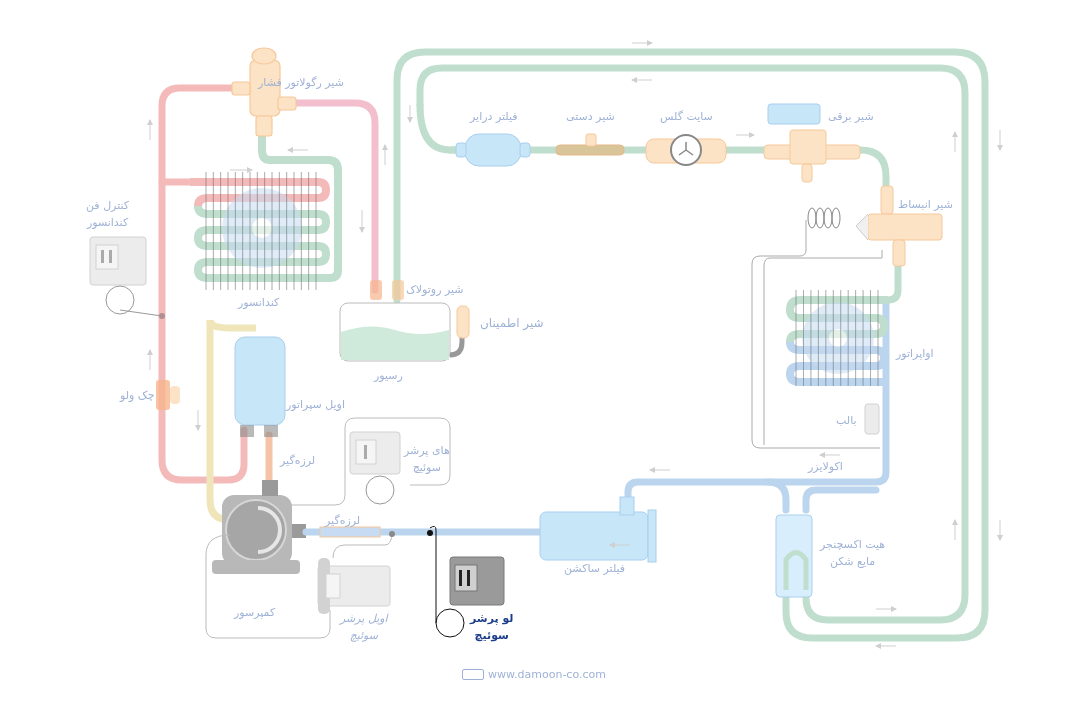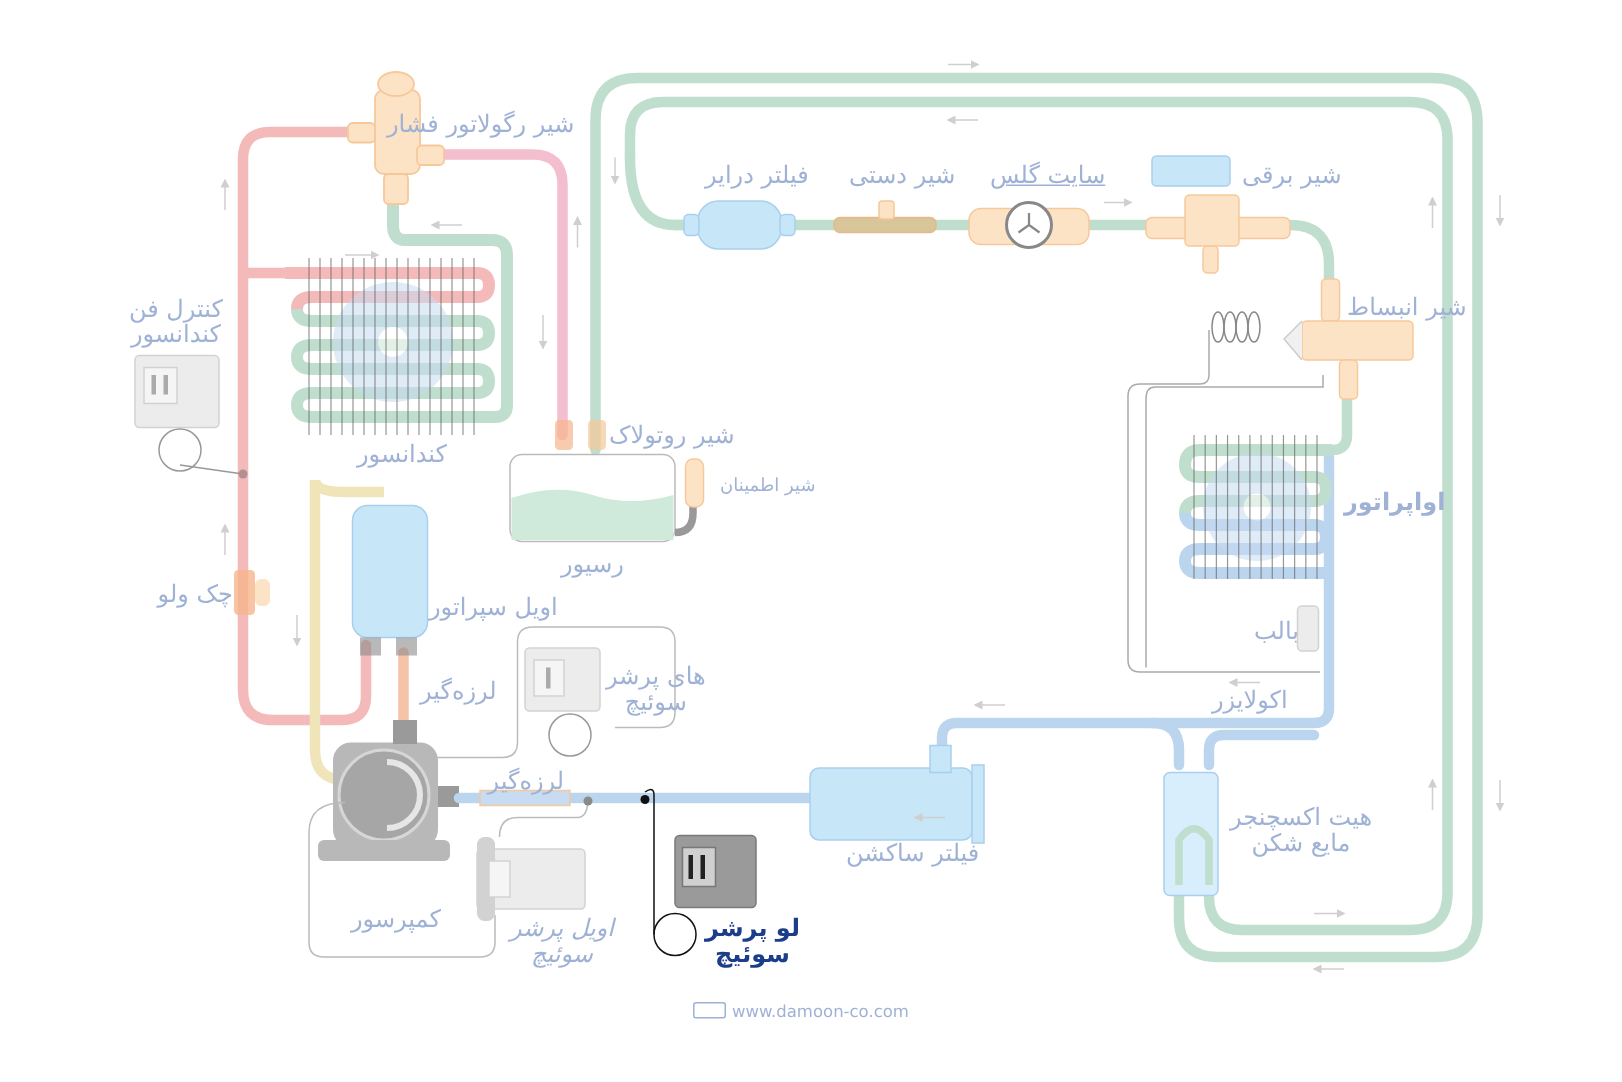--- a/index.html
+++ b/index.html
@@ -1,18 +1,18 @@
 <!DOCTYPE html>
 <html><head>
 <meta charset="utf-8">
 <style>
   html, body { margin:0; padding:0; background:#ffffff; }
   body { width:1081px; height:721px; position:relative; overflow:hidden; font-family:"DejaVu Sans", sans-serif; }
   svg#diagram { position:absolute; left:0; top:0; }
-  .lbl { position:absolute; font-family:"DejaVu Sans", sans-serif; font-size:16px; color:#9fb2d6; direction:rtl; white-space:nowrap; line-height:17px; text-align:center; }
+  .lbl { position:absolute; font-family:"DejaVu Sans", sans-serif; font-size:11px; color:#9fb2d6; direction:rtl; white-space:nowrap; line-height:17px; text-align:center; }
   .lbl.active { color:#1c3d8a; font-weight:bold; }
   .footer { position:absolute; left:0; width:1068px; top:668px; text-align:center; font-size:11px; color:#9fb2d6; font-family:"DejaVu Sans", sans-serif; }
   .footer .logo { display:inline-block; width:20px; height:9px; border:1.5px solid #9fb2d6; border-radius:2px; vertical-align:middle; margin-right:4px; position:relative; top:-1px;}
 </style>
 </head>
 <body>
 
 <svg id="diagram" width="1081" height="721" viewBox="0 0 1081 721" xmlns="http://www.w3.org/2000/svg">
   <defs>
     <marker id="arr" markerWidth="6" markerHeight="6" refX="5" refY="3" orient="auto">
@@ -250,40 +250,40 @@
       <line x1="863.0909090909091" x2="863.0909090909091" y1="290" y2="386" stroke="#6a6a6a" stroke-width="0.8" opacity="0.7"></line>
       <line x1="870.5454545454545" x2="870.5454545454545" y1="290" y2="386" stroke="#6a6a6a" stroke-width="0.8" opacity="0.7"></line>
       <line x1="878" x2="878" y1="290" y2="386" stroke="#6a6a6a" stroke-width="0.8" opacity="0.7"></line>
     </g>
 </svg>
 
 <div class="lbl" style="left:258px; top:74px;">شیر رگولاتور فشار</div>
 <div class="lbl" style="left:86px; top:197px; white-space:pre-line;">کنترل فن
 کندانسور</div>
 <div class="lbl" style="left:238px; top:294px;">کندانسور</div>
-<div class="lbl" style="left:105px; top:387px;">چک ولو</div>
+<div class="lbl" style="left:120px; top:387px;">چک ولو</div>
 <div class="lbl" style="left:286px; top:396px;">اویل سپراتور</div>
 <div class="lbl" style="left:280px; top:452px;">لرزه‌گیر</div>
 <div class="lbl" style="left:325px; top:512px;">لرزه‌گیر</div>
 <div class="lbl" style="left:404px; top:442px; white-space:pre-line;text-align:center;">های پرشر
 سوئیچ</div>
 <div class="lbl" style="left:234px; top:578px;margin-top:26px;">کمپرسور</div>
 <div class="lbl" style="left:340px; top:610px; white-space:pre-line;font-style:italic;">اویل پرشر
 سوئیچ</div>
 <div class="lbl active" style="left:470px; top:610px; white-space:pre-line;">لو پرشر
 سوئیچ</div>
 <div class="lbl" style="left:374px; top:367px;">رسیور</div>
 <div class="lbl" style="left:406px; top:281px;">شیر روتولاک</div>
 <div class="lbl" style="left:480px; top:315px; font-size:12px;">شیر اطمینان</div>
 <div class="lbl" style="left:470px; top:108px;">فیلتر درایر</div>
 <div class="lbl" style="left:566px; top:108px;">شیر دستی</div>
-<div class="lbl" style="left:660px; top:108px;text-decoration:underline;">سایت گلس</div>
+<div class="lbl" style="left:660px; top:108px;">سایت گلس</div>
 <div class="lbl" style="left:828px; top:108px;text-align:center;">شیر برقی</div>
 <div class="lbl" style="left:898px; top:196px;">شیر انبساط</div>
-<div class="lbl" style="left:896px; top:326px;font-weight:bold;">اواپراتور</div>
+<div class="lbl" style="left:896px; top:345px;">اواپراتور</div>
 <div class="lbl" style="left:836px; top:412px;">بالب</div>
 <div class="lbl" style="left:808px; top:458px;">اکولایزر</div>
 <div class="lbl" style="left:820px; top:536px; white-space:pre-line;">هیت اکسچنجر
 مایع شکن</div>
 <div class="lbl" style="left:564px; top:560px;">فیلتر ساکشن</div>
 
 <div class="footer">
   <span class="logo"></span><span>www.damoon-co.com</span>
 </div>
 

